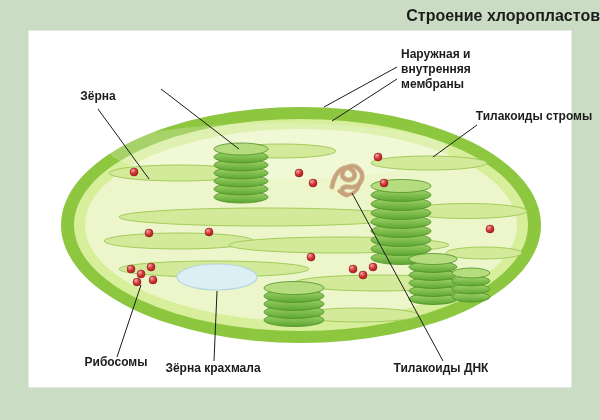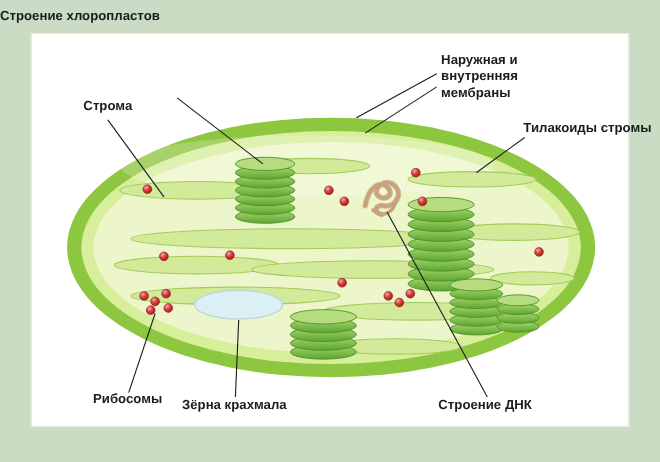--- a/index.html
+++ b/index.html
@@ -3,22 +3,22 @@
 <meta charset="utf-8">
 <style>
   html,body{margin:0;padding:0;}
   body{
     width:600px;height:420px;overflow:hidden;
     background:#cadcc3;
     font-family:"Liberation Sans", sans-serif;
     position:relative;
   }
   .page-title{
-    text-align:left;
-    font-size:12px;font-weight:bold;color:#1c1c1c;
+    text-align:right;
+    font-size:16px;font-weight:bold;color:#1c1c1c;
     padding-top:7px;height:23px;box-sizing:border-box;
   }
   .panel{
     position:absolute;left:28px;top:30px;width:544px;height:358px;
     background:#ffffff;border:1px solid #e4e9e0;box-sizing:border-box;
   }
   .diagram-svg{position:absolute;left:0;top:0;width:544px;height:358px;}
   .lbl{
     position:absolute;font-size:12px;font-weight:bold;color:#1c1c1c;
     white-space:nowrap;line-height:1.25;
@@ -143,19 +143,19 @@
       <line x1="69" y1="78" x2="120" y2="148"></line>
       <line x1="368" y1="36" x2="295" y2="76"></line>
       <line x1="368" y1="48" x2="303" y2="90"></line>
       <line x1="448" y1="94" x2="404" y2="126"></line>
       <line x1="88" y1="326" x2="112" y2="254"></line>
       <line x1="185" y1="330" x2="188" y2="260"></line>
       <line x1="414" y1="330" x2="323" y2="162"></line>
     </g>
   </svg>
 
-  <div class="lbl center" style="left:69px;top:58px;">Строма</div>
+  <div class="lbl center" style="left:69px;top:58px;">Зёрна</div>
   <div class="lbl wrap" style="left:372px;top:16px;">Наружная и внутренняя мембраны</div>
   <div class="lbl center" style="left:505px;top:78px;">Тилакоиды стромы</div>
   <div class="lbl center" style="left:87px;top:324px;">Рибосомы</div>
   <div class="lbl center" style="left:184px;top:330px;text-align:center;">Зёрна крахмала</div>
-  <div class="lbl center" style="left:412px;top:330px;">Строение ДНК</div>
+  <div class="lbl center" style="left:412px;top:330px;">Тилакоиды ДНК</div>
 </div>
 
 </body></html>

